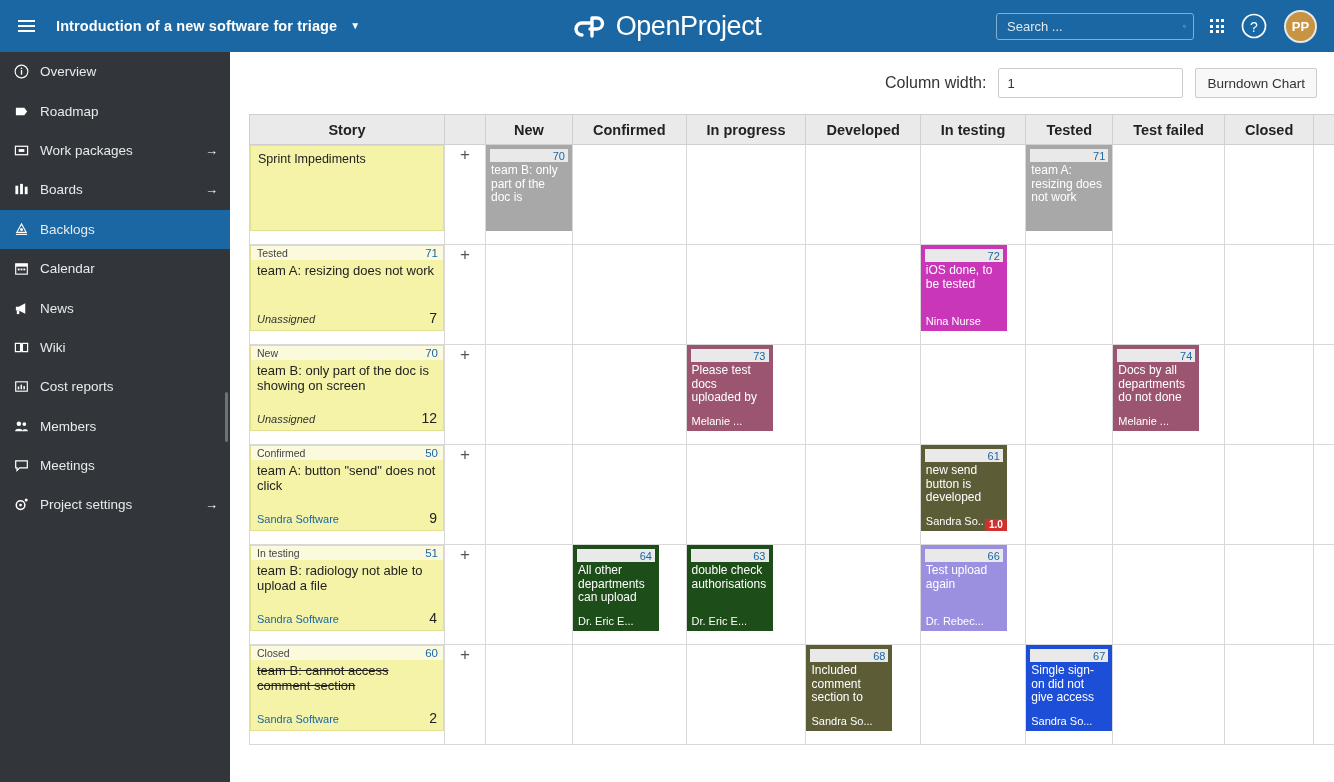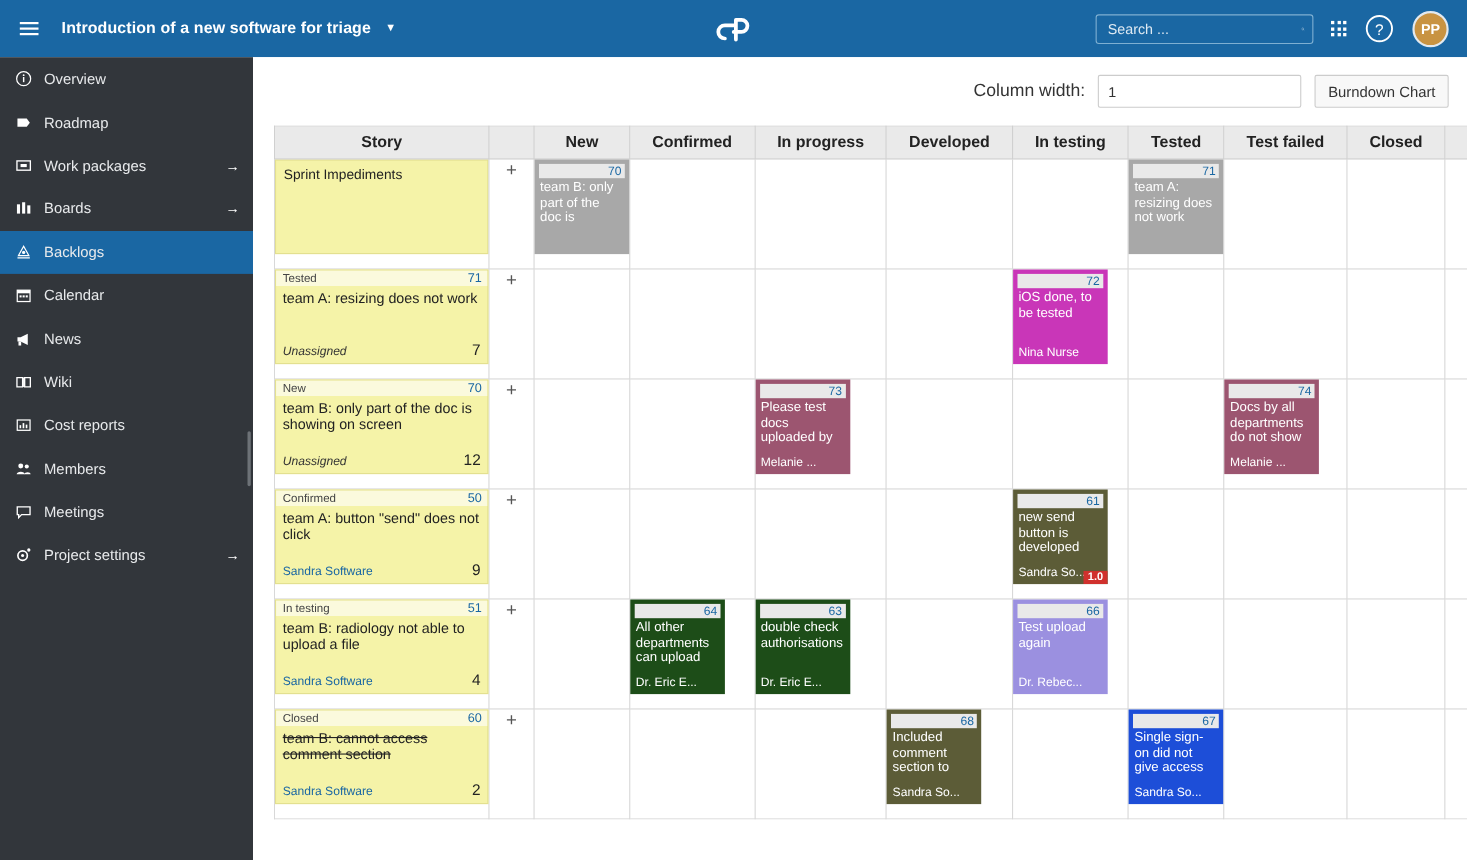--- a/index.html
+++ b/index.html
@@ -177,20 +177,21 @@
       <span></span>
   </div>
   <div id="proj-title">Introduction of a new software for triage</div>
   <div id="proj-caret">▼</div>
 
   <div id="brand">
     <svg width="34" height="27" viewBox="0 0 34 27">
       <path d="M9 22 A6 6 0 0 1 9 10 L17 10" stroke="#fff" stroke-width="3.4" fill="none" stroke-linecap="round"></path>
       <path d="M17 16 L24 16 A5.5 5.5 0 1 0 24 5 L19 5 L19 23" stroke="#fff" stroke-width="3.4" fill="none" stroke-linecap="round" stroke-linejoin="round"></path>
     </svg>
+    <span id="brand-name">OpenProject</span>
   </div>
 
   <div id="top-right">
     <div id="search-box">
       <input id="search-input" placeholder="Search ..." style="">
       <svg width="15" height="15" viewBox="0 0 16 16">
         <circle cx="6.8" cy="6.8" r="5" stroke="#fff" stroke-width="1.5" fill="none"></circle>
         <line x1="10.5" y1="10.5" x2="15" y2="15" stroke="#fff" stroke-width="1.5"></line>
       </svg>
     </div>
@@ -457,21 +458,21 @@
               </div>
             </td>
             <td class="task-cell"></td>
             <td class="task-cell"></td>
             <td class="task-cell"></td>
             <td class="task-cell">
               <div class="task-card tc-dark" style="background: rgb(156, 85, 112);">
                 <div class="tc-head">
                   <span class="tc-id">74</span>
                 </div>
-                <div class="tc-title">Docs by all departments do not show</div>
+                <div class="tc-title">Docs by all departments do not done</div>
                 <div class="tc-assignee">Melanie ...</div>
               </div>
             </td>
             <td class="task-cell"></td>
             <td class="task-cell narrow"></td>
           </tr>
           <tr style="height: 100px;">
             <td class="story-cell">
               <div class="story-card tall">
                 <div class="sc-head">

